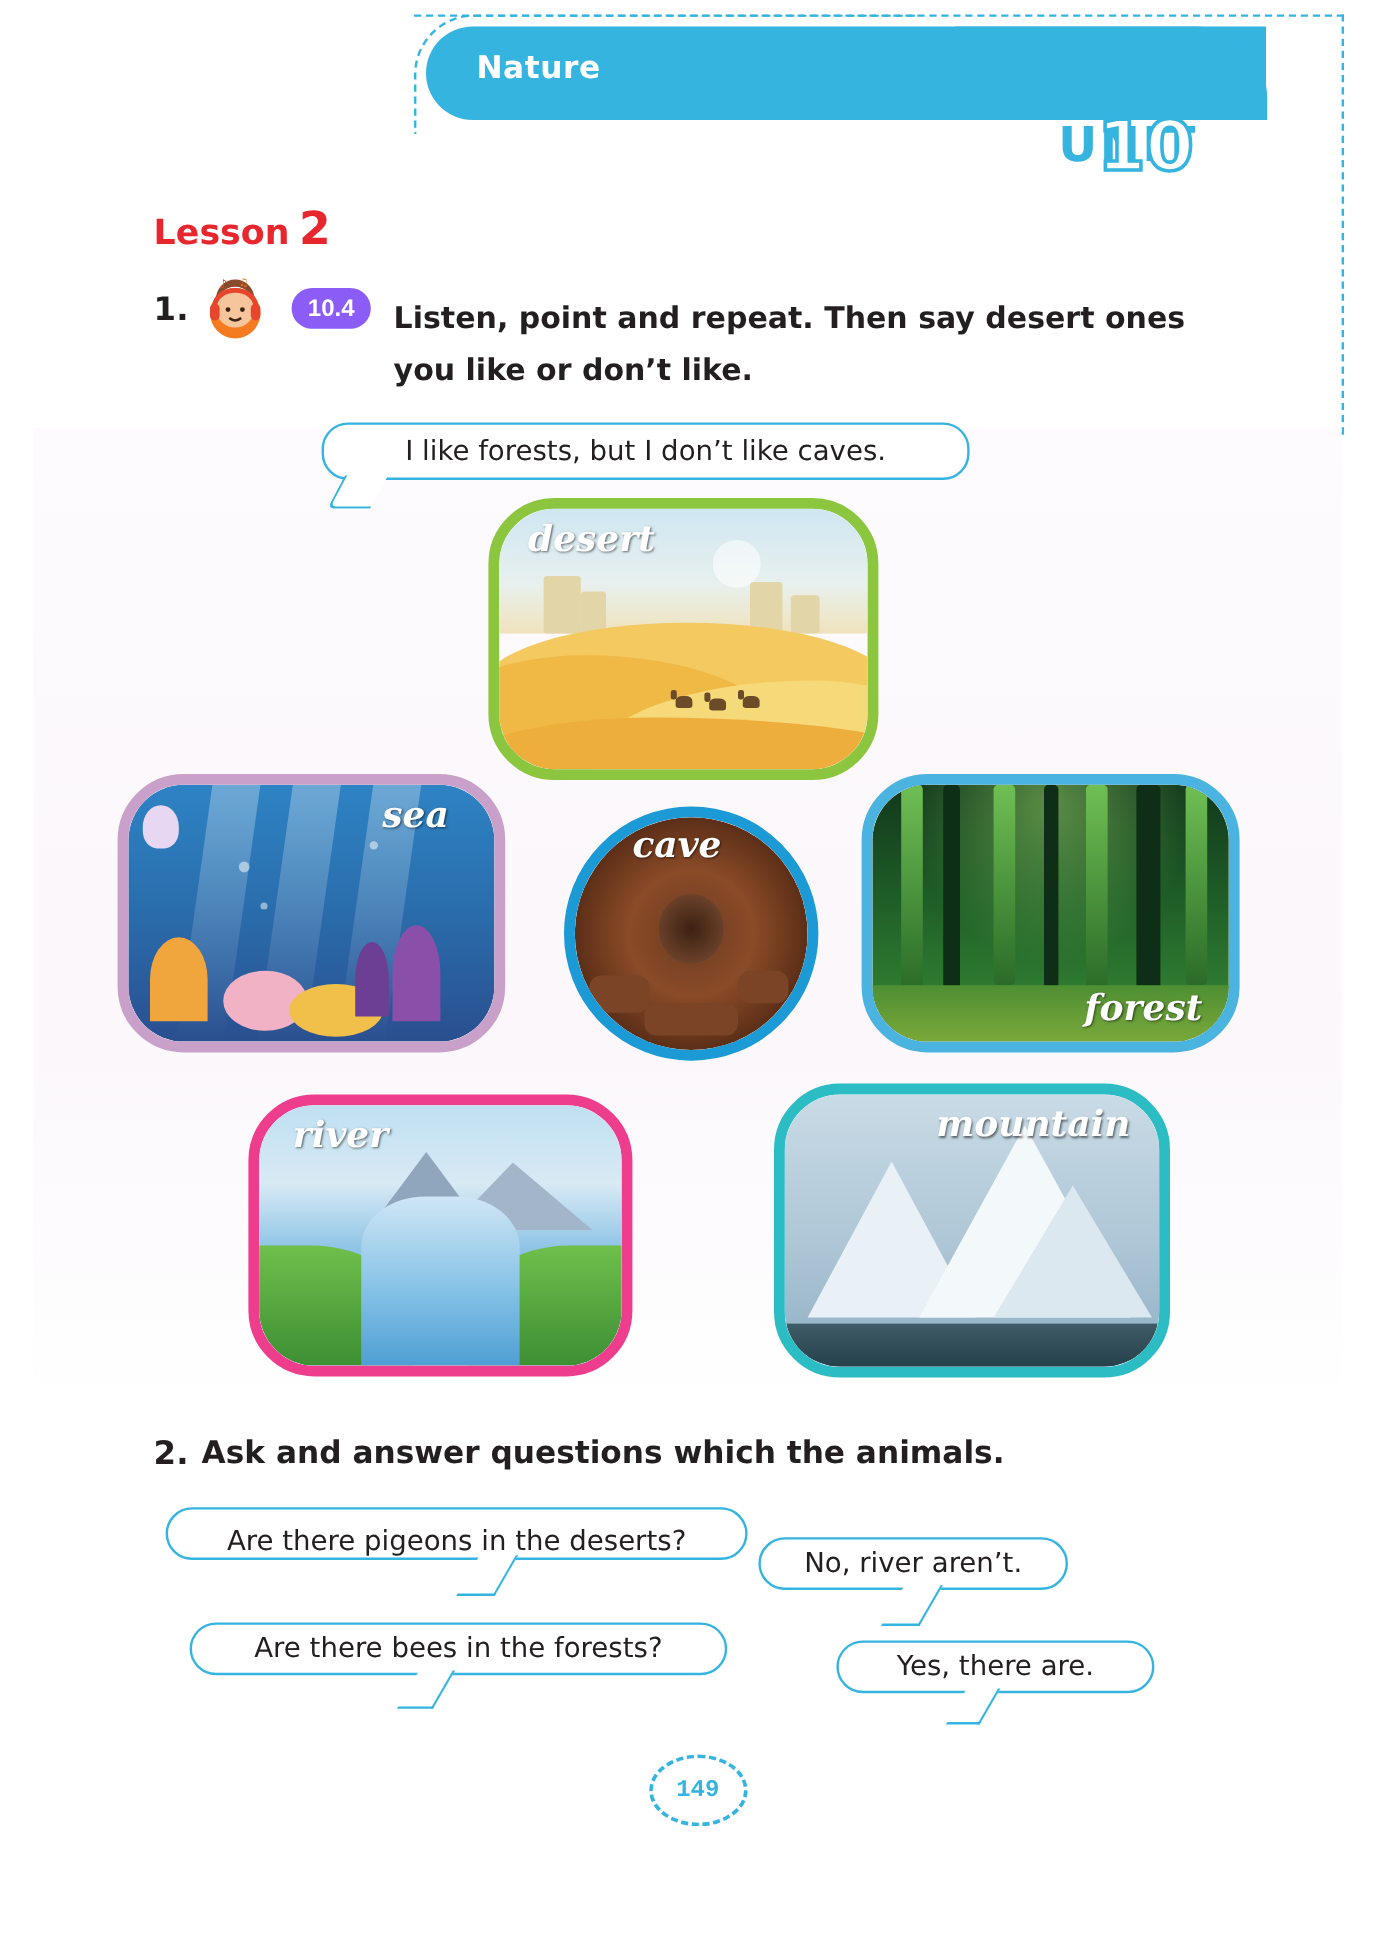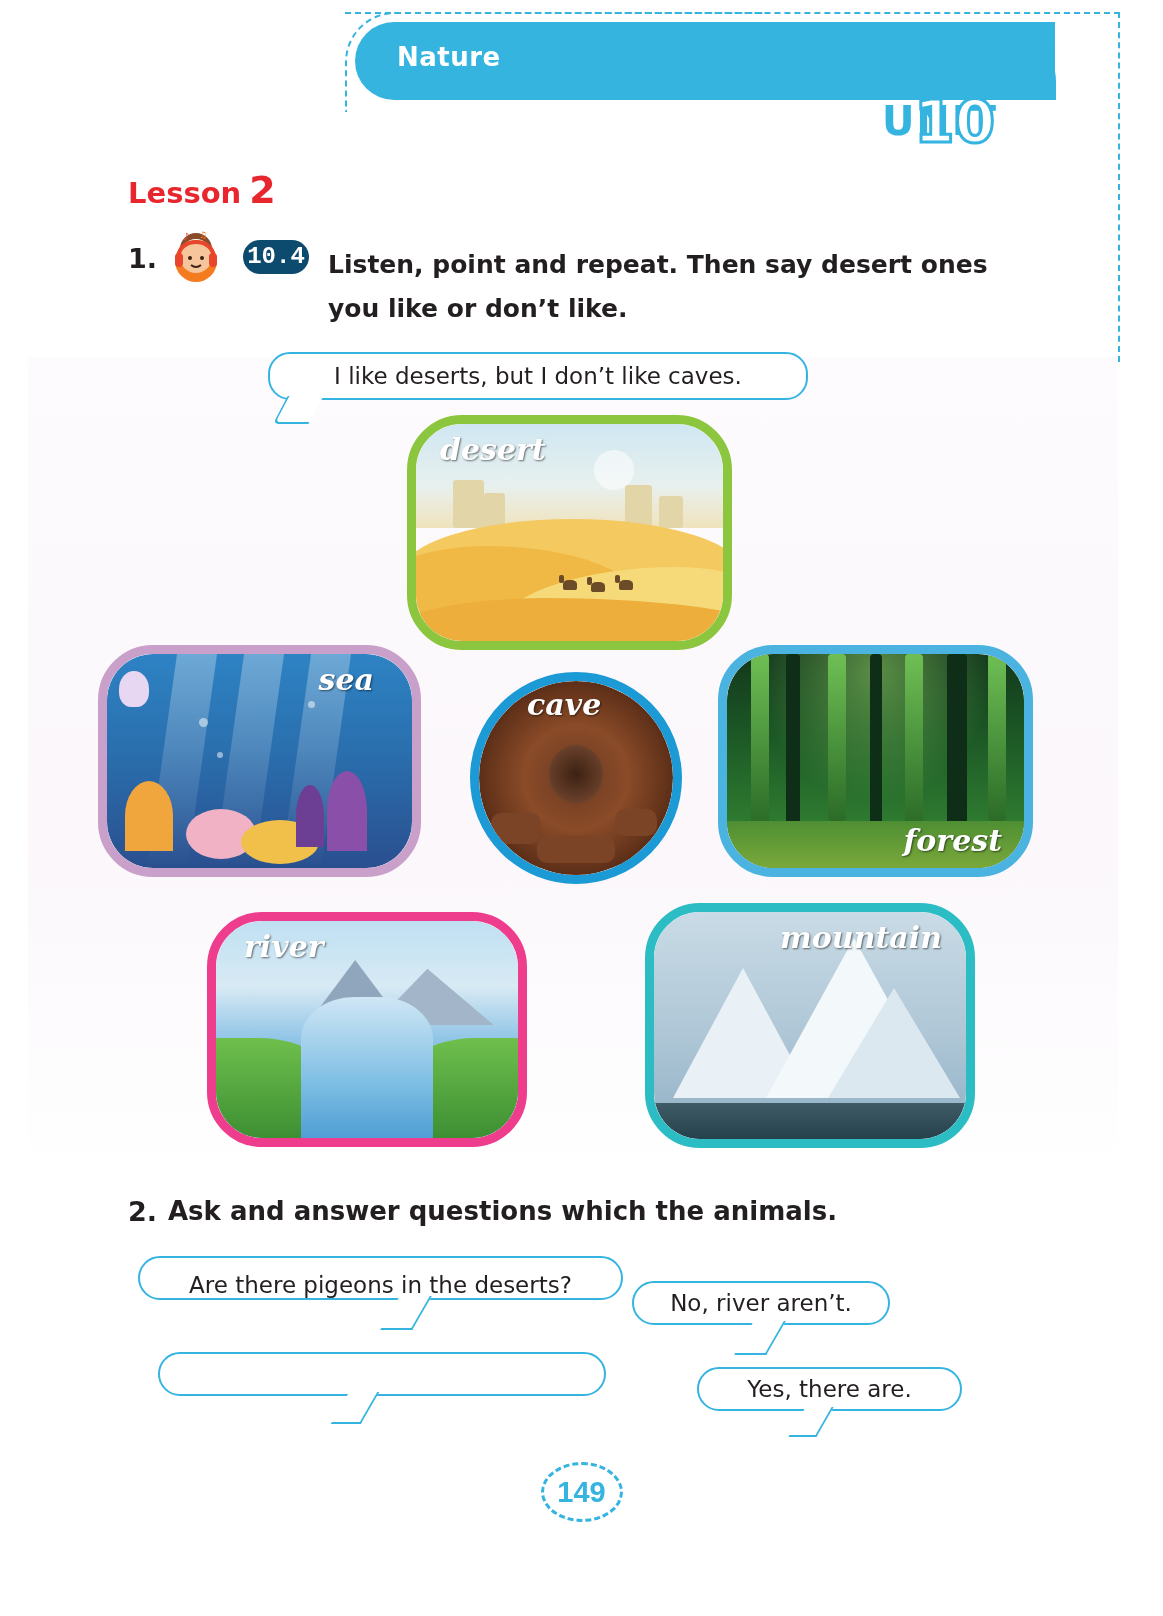--- a/index.html
+++ b/index.html
@@ -130,28 +130,28 @@
     top: 228px;
     width: 62px;
     height: 58px;
   }
   .audio-pill {
     position: absolute;
     left: 243px;
     top: 240px;
     width: 66px;
     height: 34px;
-    background: #0c4a6e;
+    background: #8b5cf6;
     border-radius: 17px;
     color: #fff;
-    font-size: 24px;
+    font-size: 20px;
     font-weight: bold;
     text-align: center;
     line-height: 34px;
-    font-family: Liberation Mono, monospace;
+    font-family: Liberation Sans, sans-serif;
   }
   .ex1-text {
     position: absolute;
     left: 328px;
     top: 243px;
     width: 700px;
     font-size: 25px;
     font-weight: bold;
     color: #231f20;
     line-height: 44px;
@@ -355,26 +355,26 @@
   .page-num {
     position: absolute;
     left: 50%;
     transform: translateX(-50%);
     top: 1462px;
     width: 76px;
     height: 54px;
     border: 3px dashed #35b4e0;
     border-radius: 50%;
     color: #35b4e0;
-    font-size: 29px;
+    font-size: 20px;
     font-weight: bold;
     display: flex;
     align-items: center;
     justify-content: center;
-    font-family: Liberation Sans, sans-serif;
+    font-family: Liberation Mono, monospace;
   }
 </style>
 </head>
 <body>
 
 <div class="dashed-frame"></div>
 <div class="dashed-top-curve"></div>
 
 <div class="header-band">
   <div class="band-blue"></div>
@@ -404,21 +404,21 @@
     <text x="34" y="10" font-size="9" fill="#f47b20">♫</text>
   </svg>
 </div>
 
 <div class="audio-pill">10.4</div>
 <div class="ex1-text">Listen, point and repeat. Then say desert ones you like or don’t like.</div>
 
 <div class="panel"></div>
 
 <div class="bubble" id="bubble-main">
-  <span>I like deserts, but I don’t like caves.</span>
+  <span>I like forests, but I don’t like caves.</span>
   <span class="tail"></span>
 </div>
 
 <div class="card" id="card-desert">
   <div class="card-inner">
     <div class="desert-sky"></div>
     <div class="desert-sun"></div>
     <div class="rock" style="left:12%;top:26%;width:10%;height:22%;border-radius:3px;"></div>
     <div class="rock" style="left:22%;top:32%;width:7%;height:16%;border-radius:3px;"></div>
     <div class="rock" style="left:68%;top:28%;width:9%;height:20%;border-radius:3px;"></div>
@@ -503,20 +503,21 @@
 
 <div class="bubble" id="bubble-q1">
   <span>Are there pigeons in the deserts?</span>
   <span class="tail"></span>
 </div>
 <div class="bubble" id="bubble-a1">
   <span>No, river aren’t.</span>
   <span class="tail"></span>
 </div>
 <div class="bubble" id="bubble-q2">
+  <span>Are there bees in the forests?</span>
   <span class="tail"></span>
 </div>
 <div class="bubble" id="bubble-a2">
   <span>Yes, there are.</span>
   <span class="tail"></span>
 </div>
 
 <div class="page-num">149</div>
 
 </body></html>

